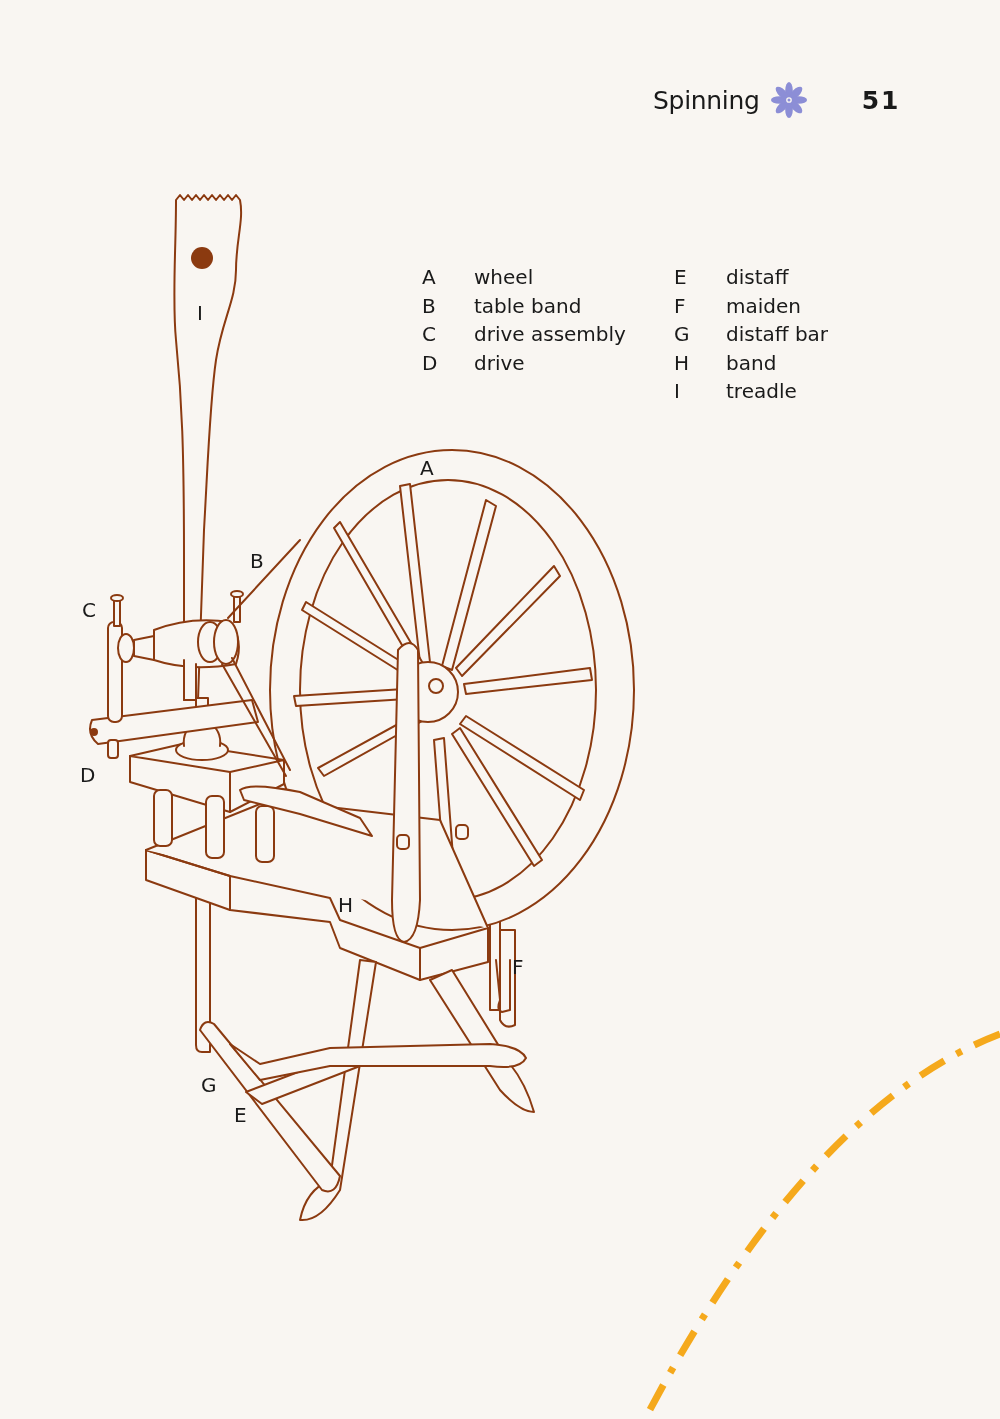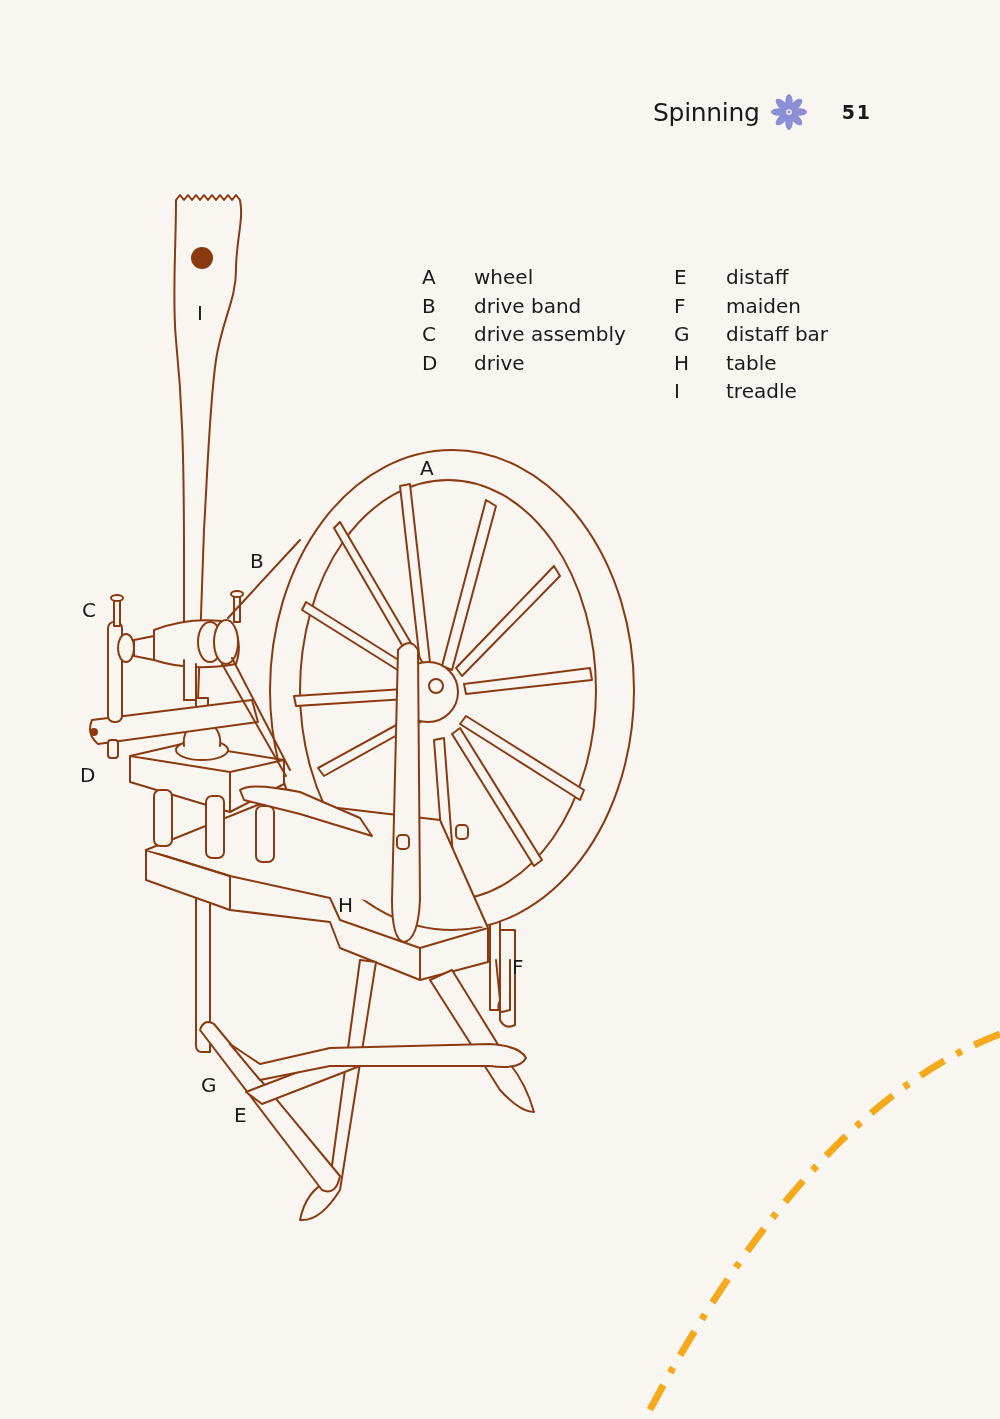--- a/index.html
+++ b/index.html
@@ -3,26 +3,26 @@
 <meta charset="utf-8">
 <style>
   html, body { margin: 0; padding: 0; }
   body {
     width: 1000px; height: 1419px; position: relative; overflow: hidden;
     background: #f9f6f2;
     font-family: "DejaVu Sans", "Liberation Sans", sans-serif;
     color: #1a1a1a;
   }
   .header {
-    position: absolute; top: 92px; left: 653px; height: 40px;
+    position: absolute; top: 80px; left: 653px; height: 40px;
     display: flex; align-items: center;
   }
   .header .section-title { font-size: 25px; letter-spacing: -0.3px; }
   .header .flower { width: 38px; height: 38px; margin-left: 10px; }
-  .header .page-number { font-size: 19px; font-weight: bold; margin-left: 34px; letter-spacing: 2px; }
+  .header .page-number { font-size: 25px; font-weight: bold; margin-left: 54px; letter-spacing: 2px; }
 
   .legend { position: absolute; top: 263px; font-size: 20px; line-height: 28.6px; }
   .legend.col1 { left: 422px; }
   .legend.col2 { left: 674px; }
   .legend .row { display: flex; height: 28.6px; }
   .legend .key { width: 52px; }
   .legend .desc { white-space: nowrap; }
 
   .drawing { position: absolute; left: 0; top: 0; width: 1000px; height: 1419px; }
   .callout { position: absolute; font-size: 20px; line-height: 20px; }
@@ -49,21 +49,21 @@
   <span class="page-number">51</span>
 </div>
 
 <div class="legend col1">
   <div class="row">
       <span class="key">A</span>
       <span class="desc">wheel</span>
     </div>
   <div class="row">
       <span class="key">B</span>
-      <span class="desc">drive band</span>
+      <span class="desc">table band</span>
     </div>
   <div class="row">
       <span class="key">C</span>
       <span class="desc">drive assembly</span>
     </div>
   <div class="row">
       <span class="key">D</span>
       <span class="desc">drive</span>
     </div>
 </div>
@@ -75,21 +75,21 @@
   <div class="row">
       <span class="key">F</span>
       <span class="desc">maiden</span>
     </div>
   <div class="row">
       <span class="key">G</span>
       <span class="desc">distaff bar</span>
     </div>
   <div class="row">
       <span class="key">H</span>
-      <span class="desc">table</span>
+      <span class="desc">band</span>
     </div>
   <div class="row">
       <span class="key">I</span>
       <span class="desc">treadle</span>
     </div>
 </div>
 
 <svg class="drawing" viewBox="0 0 1000 1419" xmlns="http://www.w3.org/2000/svg">
 
   <path d="M 1000 1034 C 880 1080, 760 1200, 645 1419" fill="none" stroke="#f5a91c" stroke-width="7" stroke-dasharray="28 14 6 14"></path>

